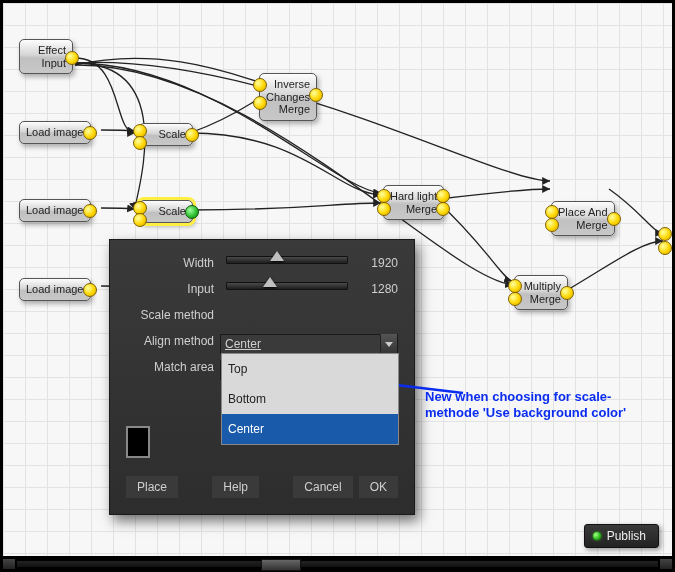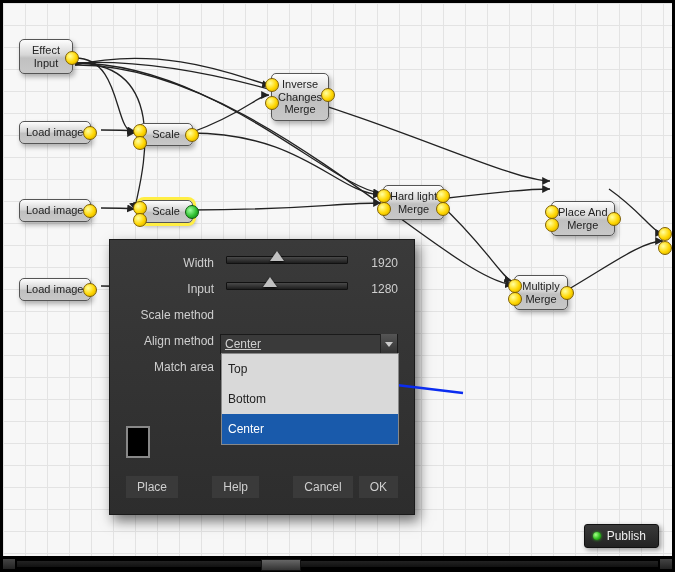--- a/index.html
+++ b/index.html
@@ -30,21 +30,21 @@
   }
   .node {
     position: absolute;
     min-width: 54px;
     box-sizing: border-box;
     padding: 4px 6px;
     border: 1px solid #555;
     border-radius: 5px;
     background: linear-gradient(#fdfdfd, #d6d6d6 45%, #c0c0c0 55%, #c8c8c8);
     box-shadow: 2px 3px 5px rgba(0,0,0,.3);
-    text-align: center;
+    text-align: right;
     font-size: 11px;
     line-height: 1.15;
     color: #222;
     cursor: grab;
   }
   .node.selected {
     box-shadow: 0 0 0 3px #ffee44, 2px 3px 5px rgba(0,0,0,.35);
   }
   .port {
     position: absolute;
@@ -209,21 +209,21 @@
     <div class="port right" style="top:4px;"></div>
   </div>
 
   <div class="node selected" style="left:136px; top:197px;">
     <span>Scale</span>
     <div class="port left" style="top:0;"></div>
     <div class="port left" style="top:12px;"></div>
     <div class="port right green" style="top:4px;"></div>
   </div>
 
-  <div class="node" style="left:268px; top:70px;">
+  <div class="node" style="left:256px; top:70px;">
     <span style="white-space:pre-line;">Inverse
 Changes
 Merge</span>
     <div class="port left" style="top:4px;"></div>
     <div class="port left" style="top:22px;"></div>
     <div class="port right" style="top:14px;"></div>
   </div>
 
   <div class="node" style="left:380px; top:182px;">
     <span style="white-space:pre-line;">Hard light
@@ -306,20 +306,24 @@
   </div>
 
   <svg class="arrow-svg" style="left:300px; top:366px; width:170px; height:30px;">
     <defs>
         <marker id="blu" markerWidth="10" markerHeight="8" refX="8" refY="4" orient="auto">
           <path d="M0,0 L8,4 L0,8 Z" fill="#0a2cf0"></path>
         </marker>
       </defs>
     <line x1="160" y1="24" x2="10" y2="6" stroke="#0a2cf0" stroke-width="2.5" marker-end="url(#blu)"></line>
   </svg>
+  <div class="annot" style="left:422px; top:386px; width:240px;">
+    <div>New when choosing for scale-</div>
+    <div>methode 'Use background color'</div>
+  </div>
 
 </div>
 
 <div class="publish">
   <span class="led"></span>
   <span>Publish</span>
 </div>
 
 <div class="hscroll">
   <div class="cap"></div>

